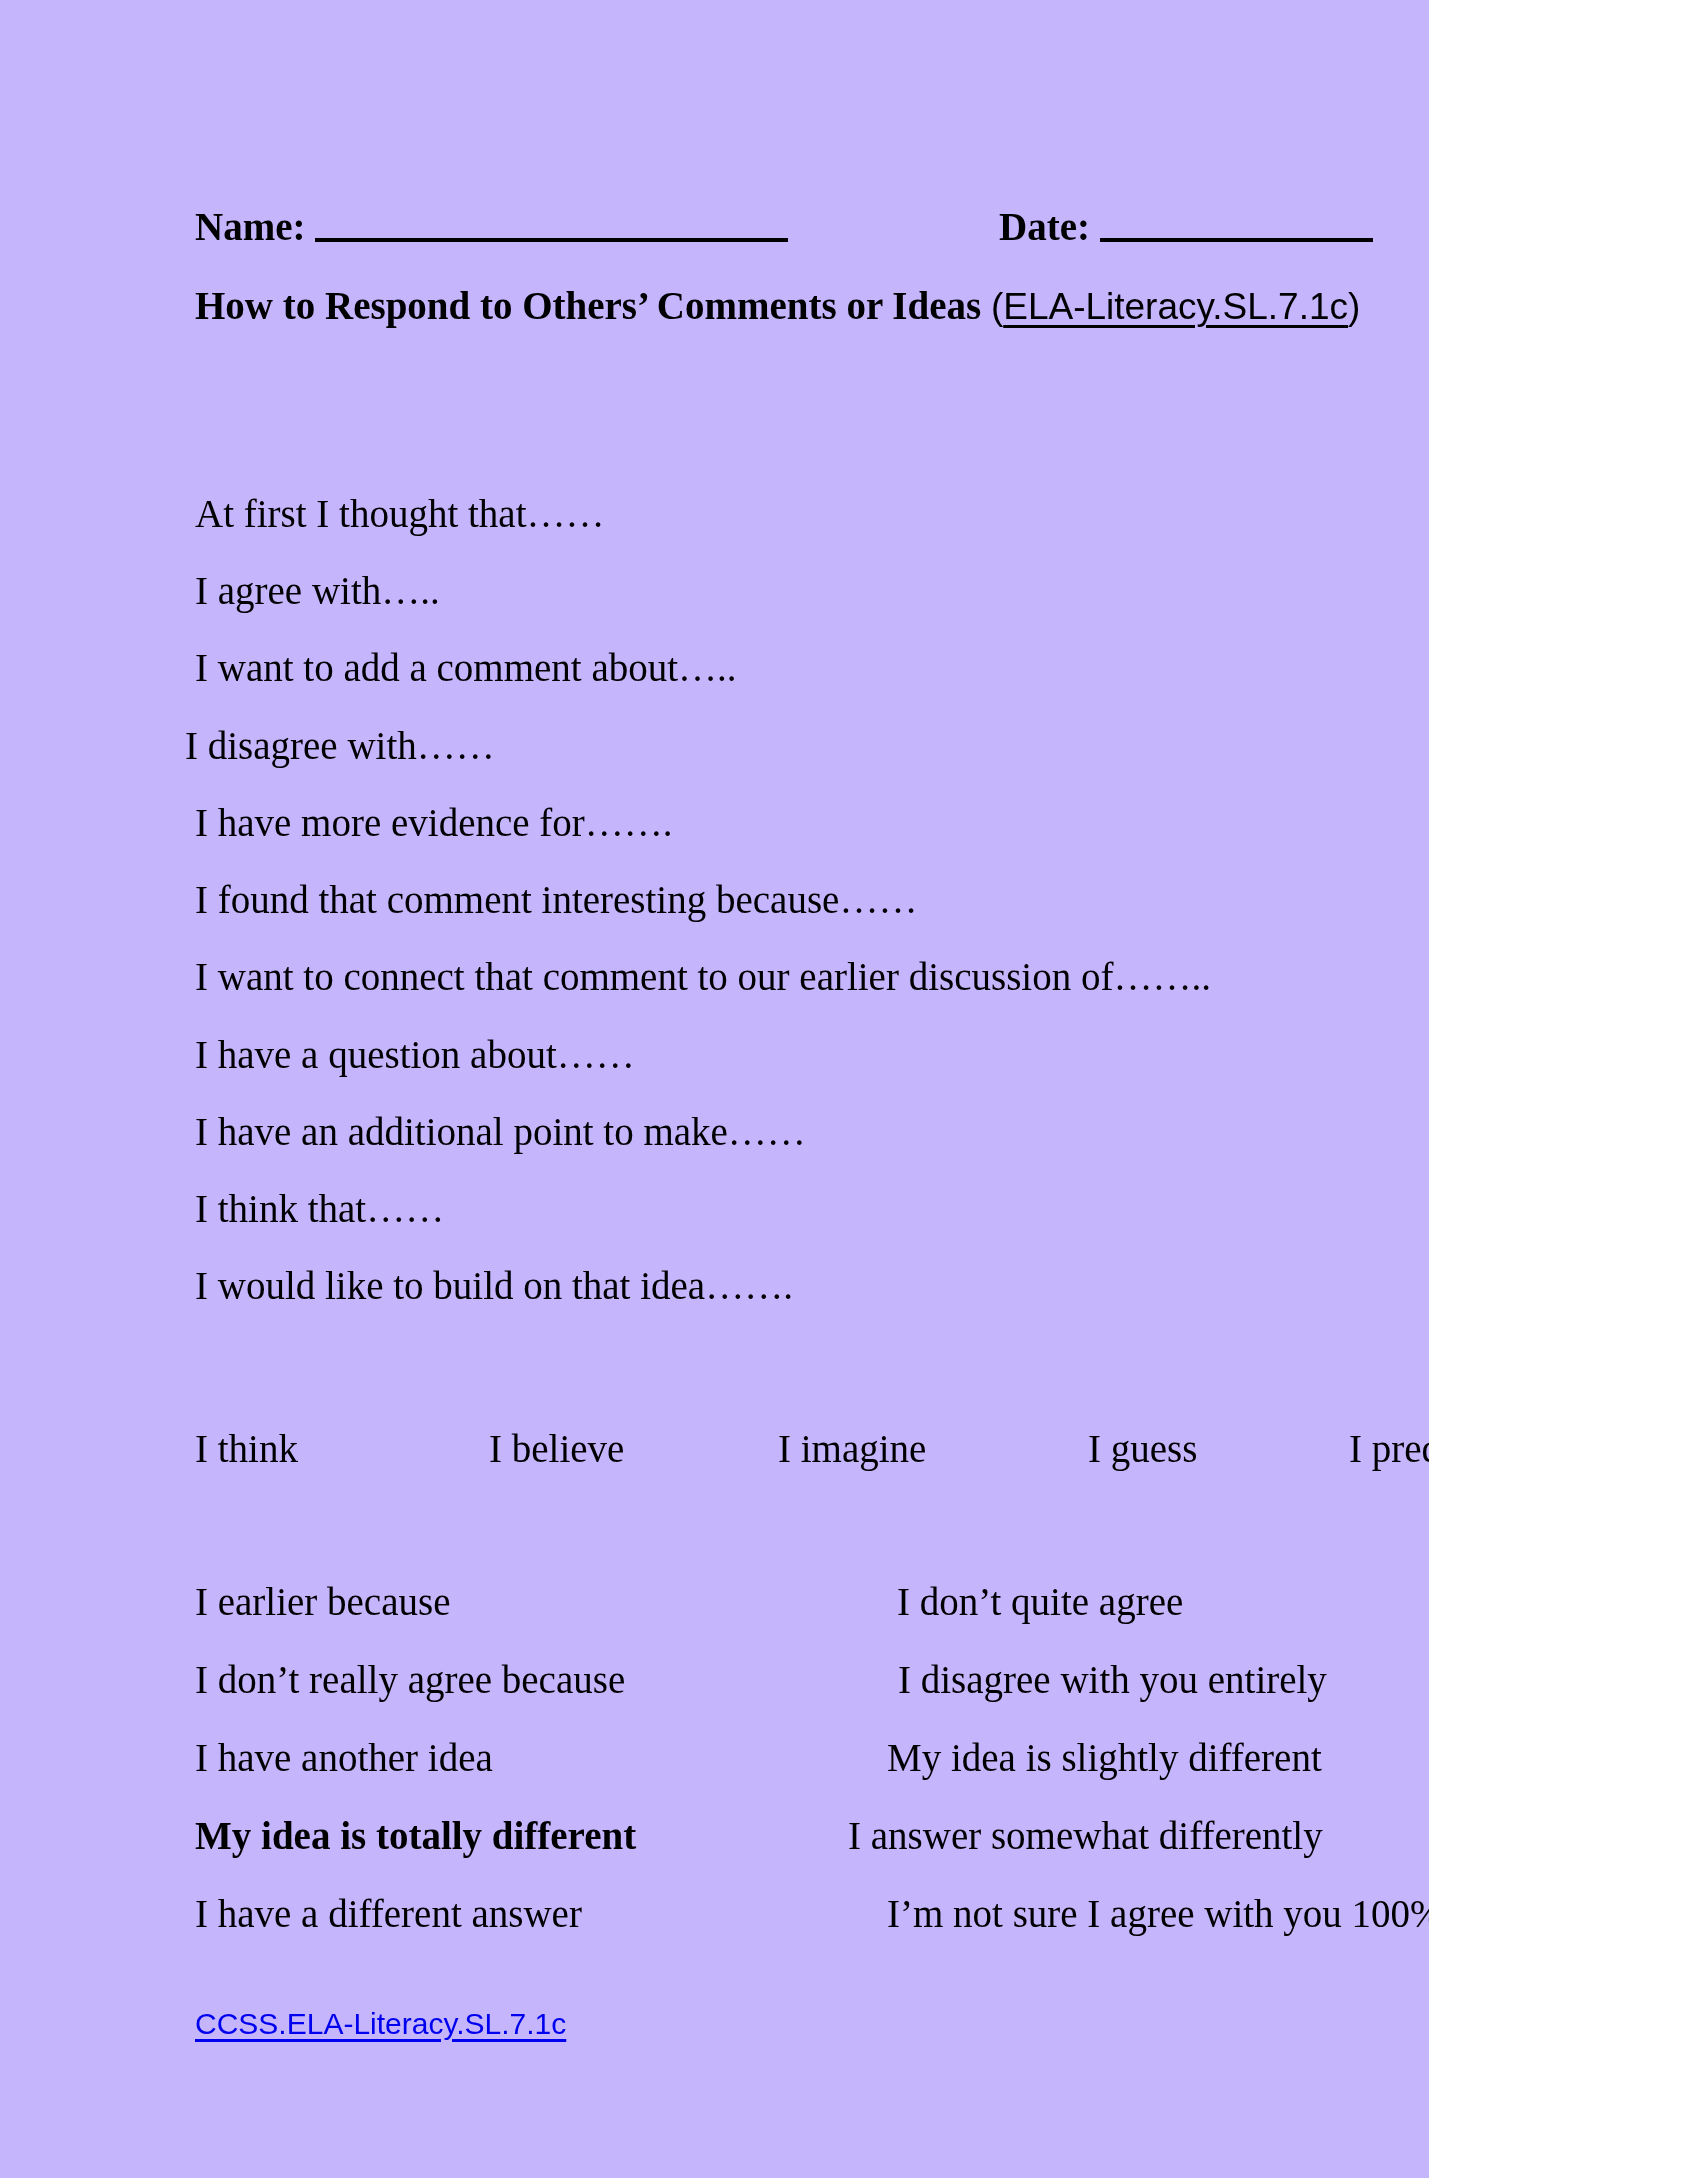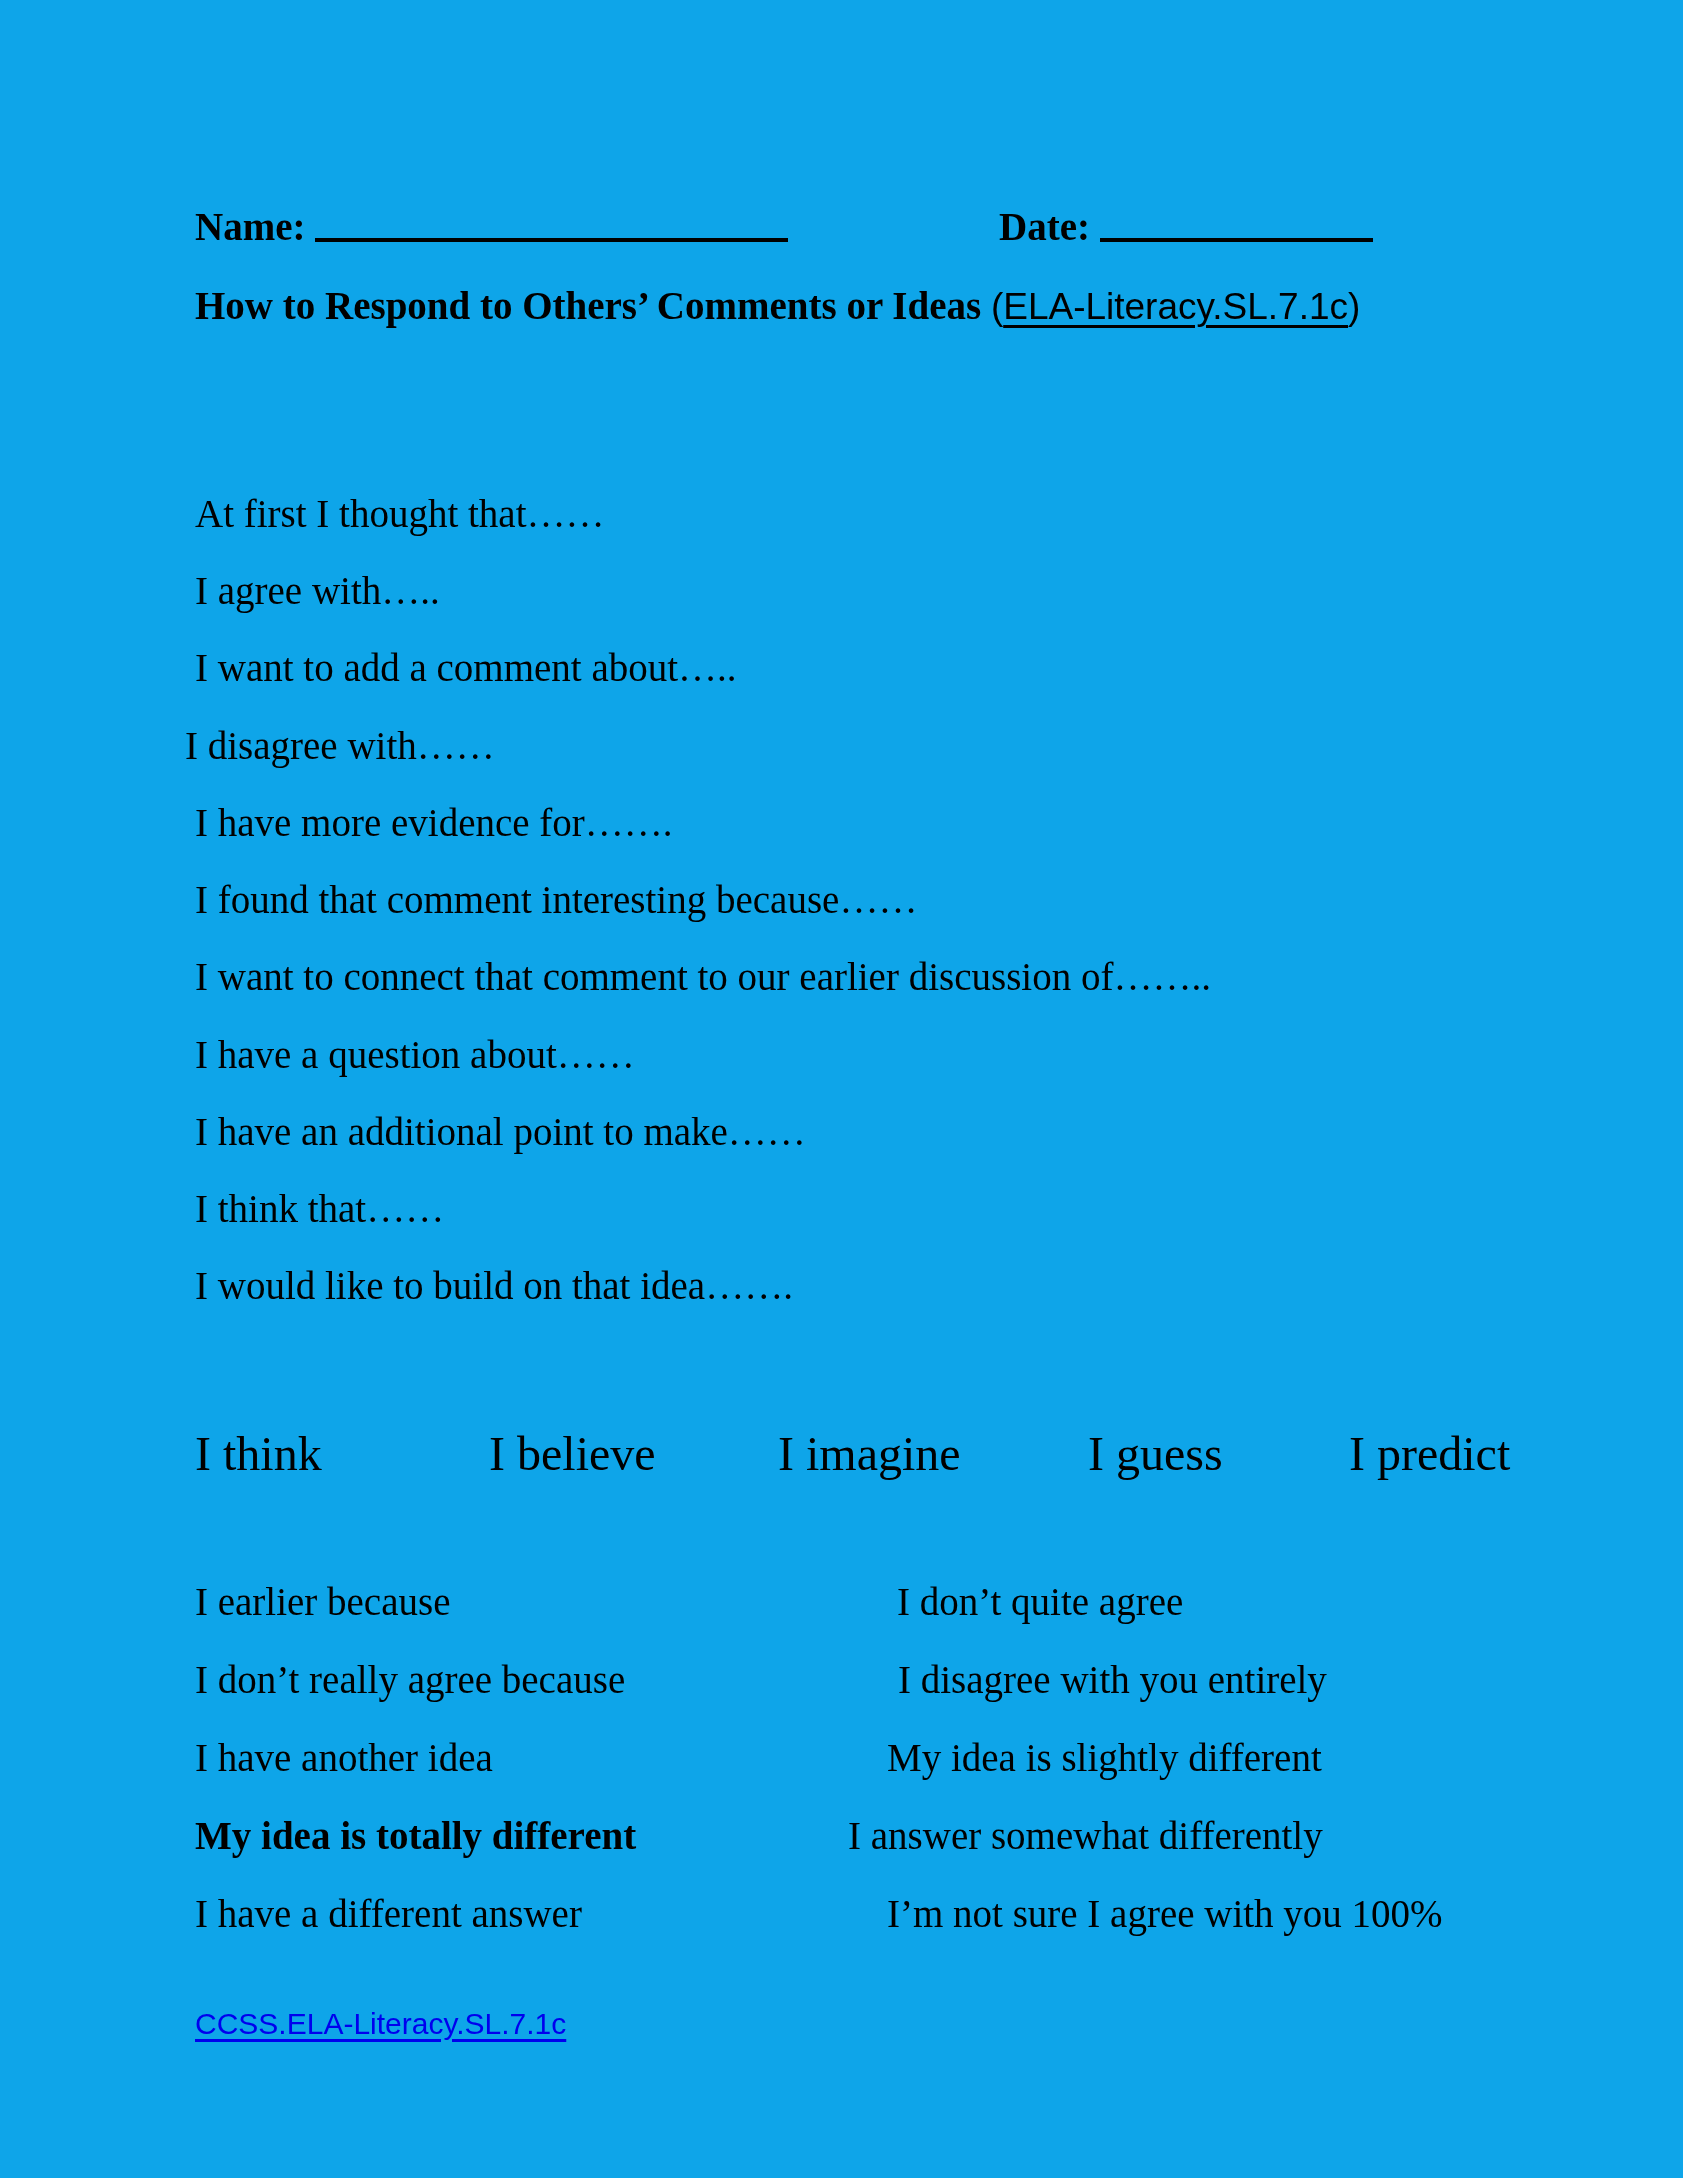--- a/index.html
+++ b/index.html
@@ -1,41 +1,41 @@
 <!DOCTYPE html>
 <html><head>
 <meta charset="utf-8">
 <style>
   html, body { margin: 0; padding: 0; background: #ffffff; }
   .page {
     position: relative;
-    width: 1683px;
+    width: 1429px;
     height: 2178px;
-    background: #0ea5e9;
+    background: #c4b5fd;
     font-family: "Liberation Serif", serif;
     color: #000000;
     overflow: hidden;
   }
   .abs { position: absolute; white-space: nowrap; }
   .body-text { font-size: 39px; line-height: 1; }
   .bold { font-weight: bold; }
   .blank {
     display: inline-block;
     border-bottom: 4px solid #000;
     height: 30px;
     vertical-align: -2px;
     margin-left: 10px;
   }
   .name-blank { width: 473px; }
   .date-blank { width: 273px; }
   .title-main { font-size: 39px; font-weight: bold; }
   .title-code-wrap { font-family: "Liberation Sans", sans-serif; font-size: 37px; font-weight: normal; }
   .title-code { text-decoration: underline; text-decoration-thickness: 3px; text-underline-offset: 6px; }
   .starter { font-size: 39px; }
-  .verb { font-size: 48px; }
+  .verb { font-size: 39px; }
   .pair-item { font-size: 39px; }
   .footer-link {
     font-family: "Liberation Sans", sans-serif;
     font-size: 30px;
     color: #0000ee;
     text-decoration: underline;
     text-decoration-thickness: 3px;
     text-underline-offset: 5px;
     cursor: pointer;
   }

